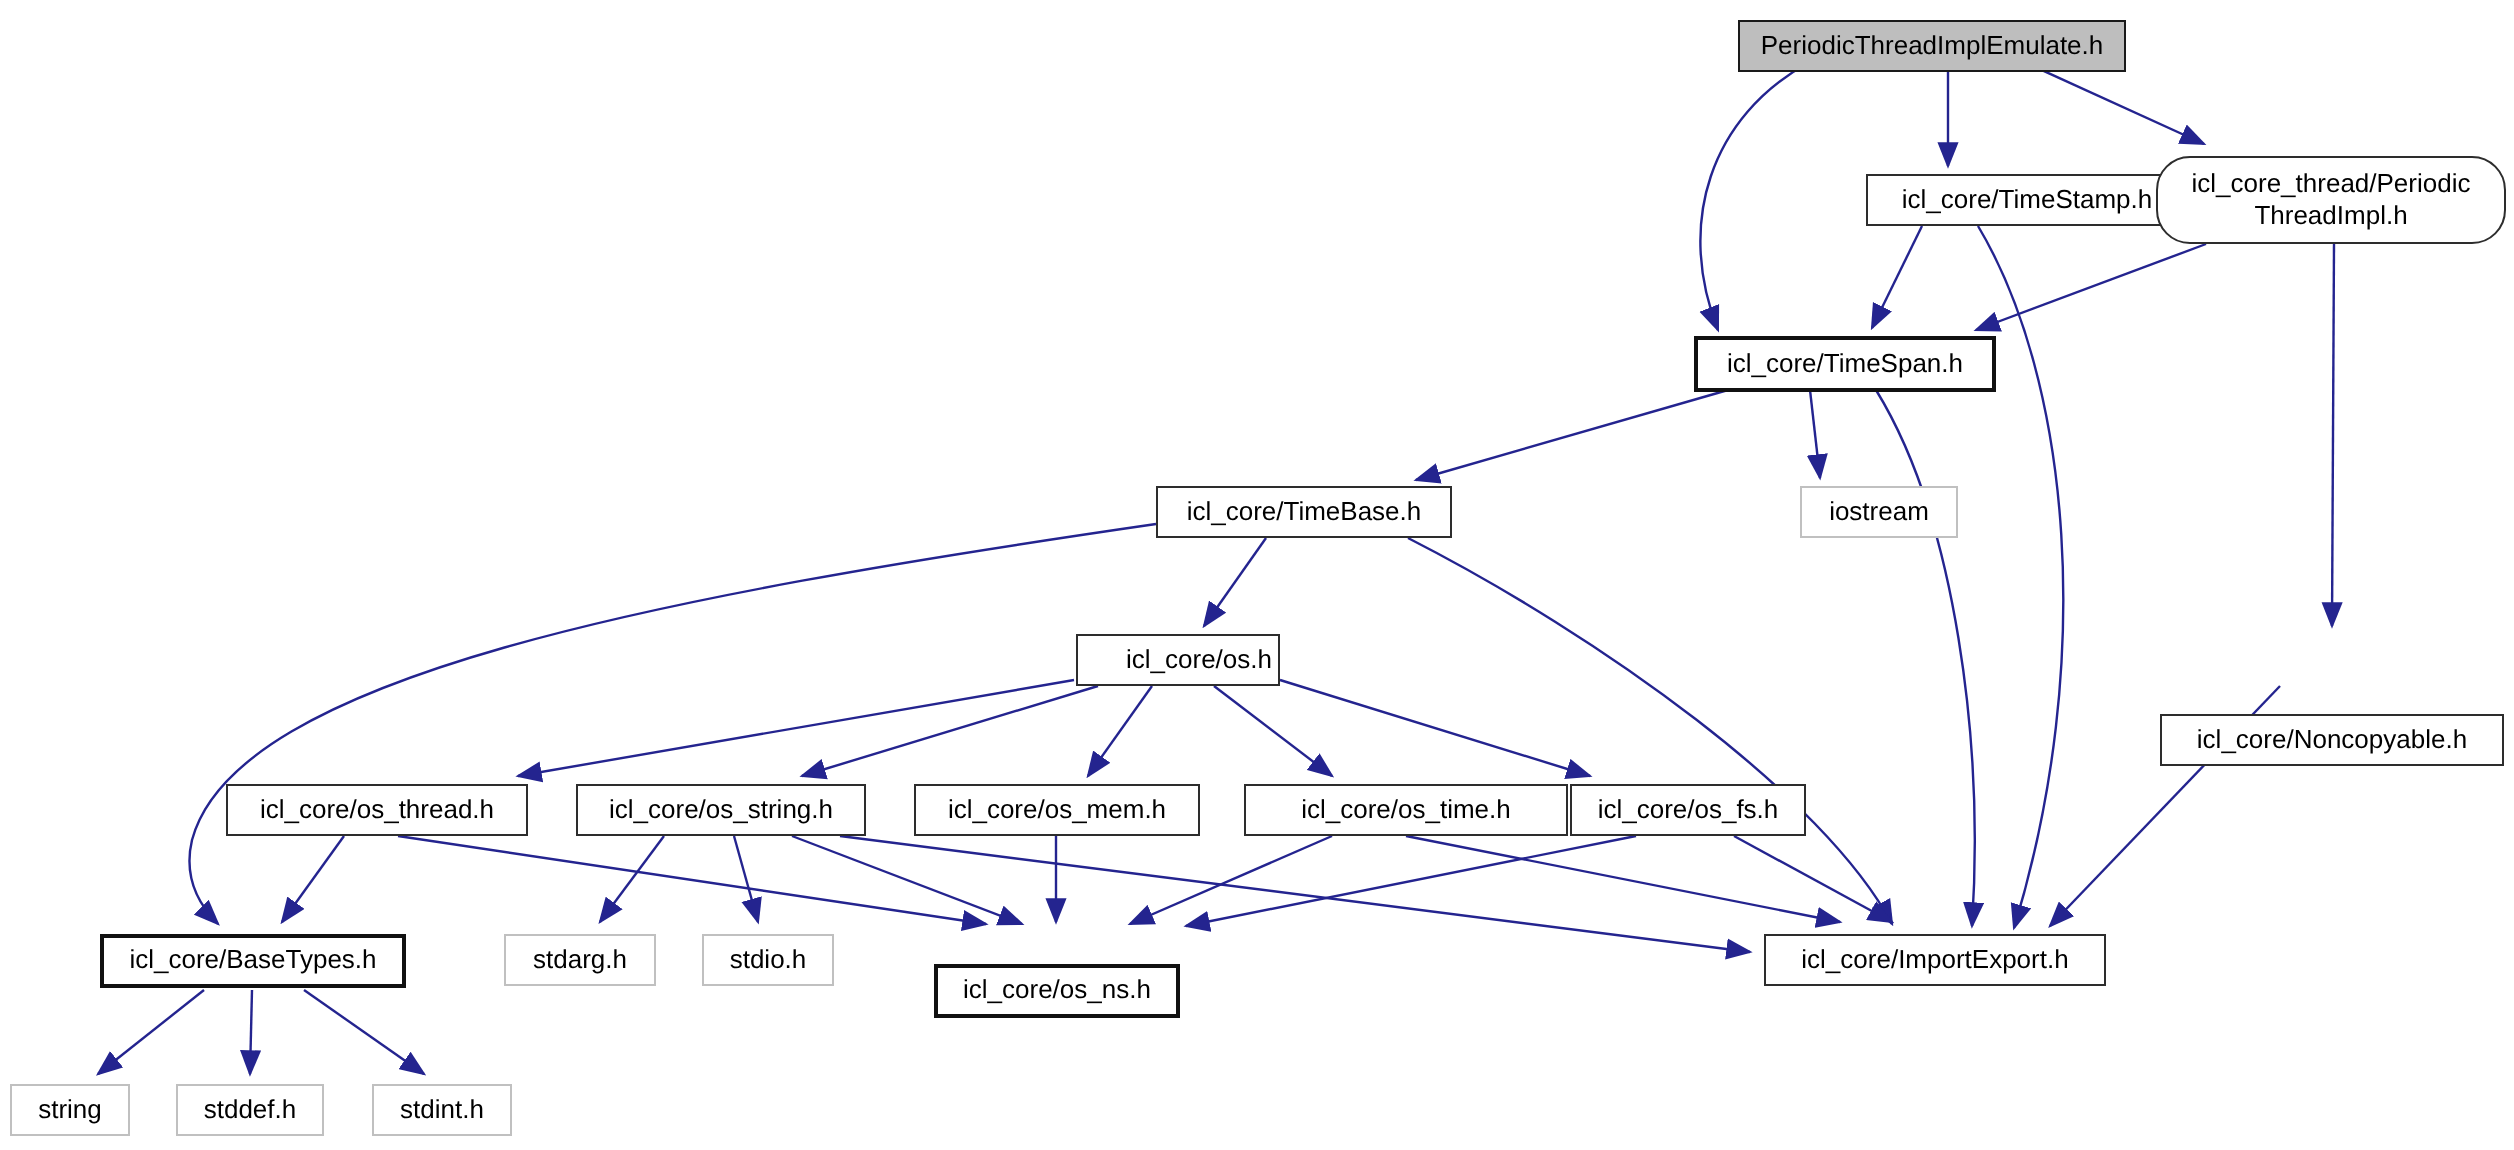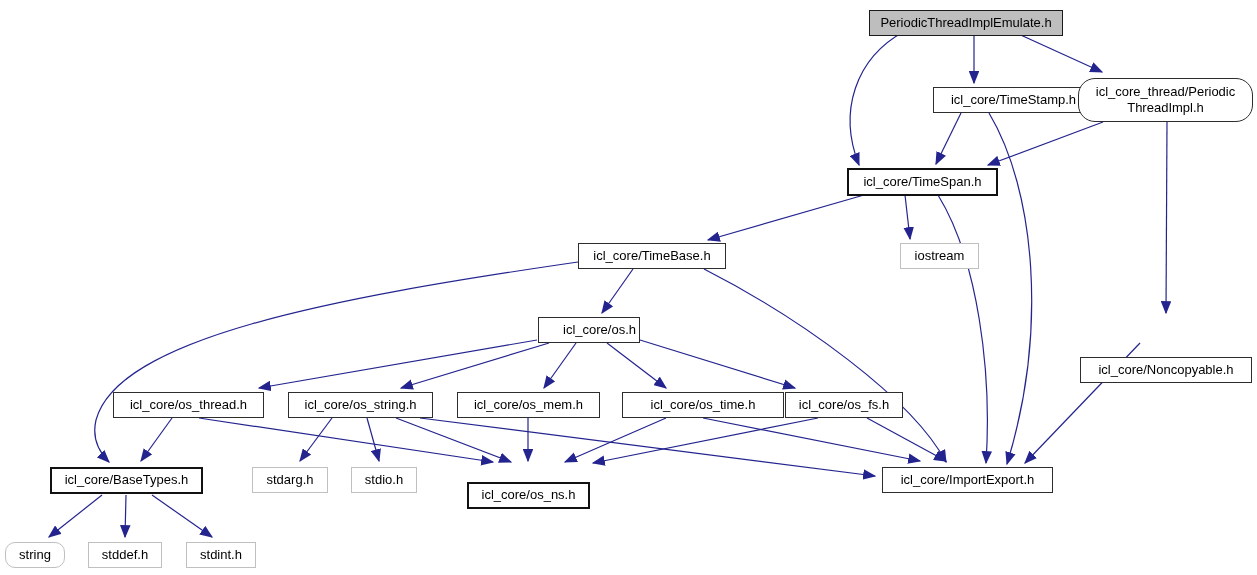--- a/index.html
+++ b/index.html
@@ -84,17 +84,17 @@
       <div class="node internal" style="left: 113px; top: 392px; width: 151px; height: 26px;">icl_core/os_thread.h</div>
       <div class="node internal" style="left: 288px; top: 392px; width: 145px; height: 26px;">icl_core/os_string.h</div>
       <div class="node internal" style="left: 457px; top: 392px; width: 143px; height: 26px;">icl_core/os_mem.h</div>
       <div class="node internal" style="left: 622px; top: 392px; width: 162px; height: 26px;">icl_core/os_time.h</div>
       <div class="node internal" style="left: 785px; top: 392px; width: 118px; height: 26px;">icl_core/os_fs.h</div>
       <div class="node internal-bold" style="left: 50px; top: 467px; width: 153px; height: 27px;">icl_core/BaseTypes.h</div>
       <div class="node external" style="left: 252px; top: 467px; width: 76px; height: 26px;">stdarg.h</div>
       <div class="node external" style="left: 351px; top: 467px; width: 66px; height: 26px;">stdio.h</div>
       <div class="node internal-bold" style="left: 467px; top: 467px; width: 123px; height: 27px; margin-top: 15px;">icl_core/os_ns.h</div>
       <div class="node internal" style="left: 882px; top: 467px; width: 171px; height: 26px;">icl_core/ImportExport.h</div>
-      <div class="node external" style="left: 5px; top: 542px; width: 60px; height: 26px; border-radius: 10px;">string</div>
+      <div class="node external" style="left: 5px; top: 542px; width: 60px; height: 26px;">string</div>
       <div class="node external" style="left: 88px; top: 542px; width: 74px; height: 26px;">stddef.h</div>
       <div class="node external" style="left: 186px; top: 542px; width: 70px; height: 26px;">stdint.h</div>
     </div>
 </div>
 
 </body></html>

